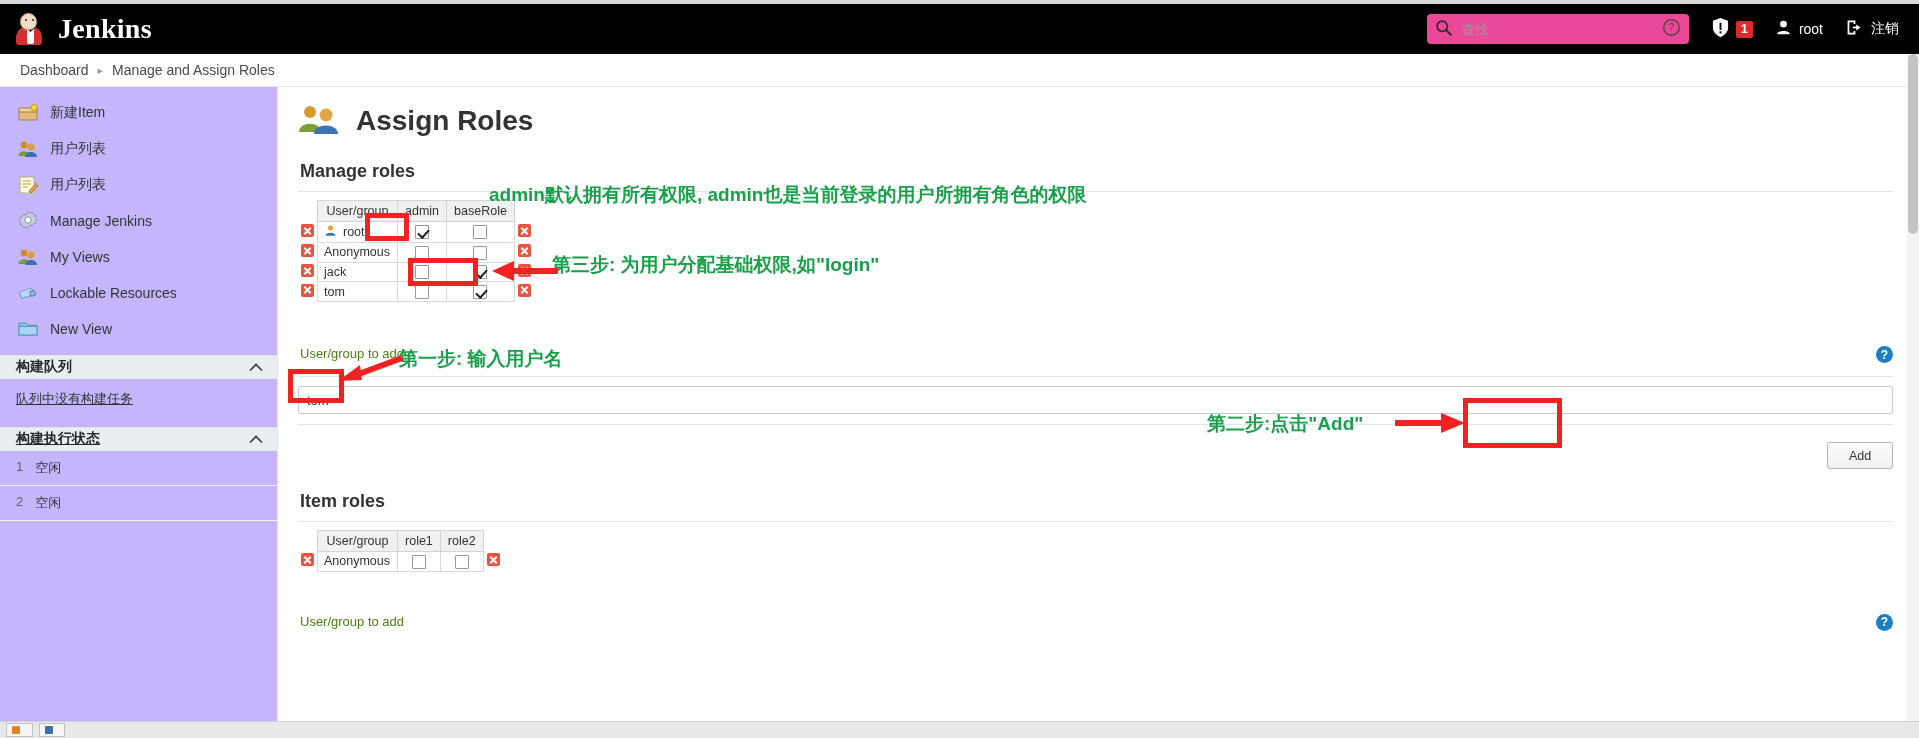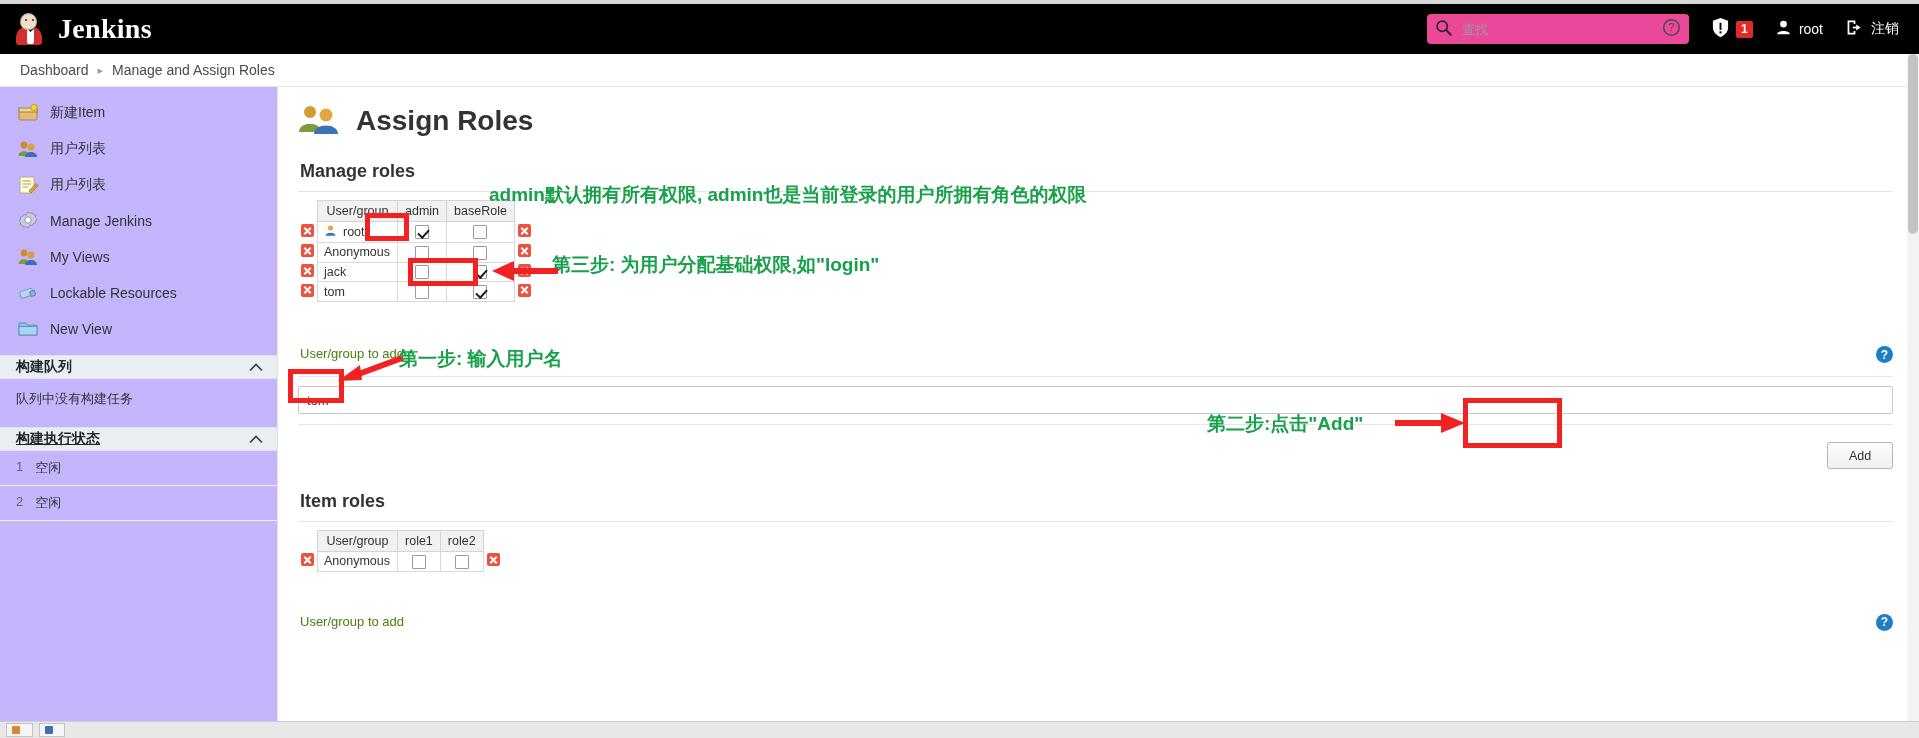--- a/index.html
+++ b/index.html
@@ -96,21 +96,21 @@
 
   .side-panel-head {
     background: #e9eef2; height: 24px; display: flex; align-items: center;
     justify-content: space-between; padding: 0 14px 0 16px;
     font-size: 14px; font-weight: bold; color: #24282c;
     border-top: 1px solid #dfe5ea; border-bottom: 1px solid #dfe5ea;
     margin-top: 8px;
   }
   .side-panel-head.linkish span.ttl { text-decoration: underline; }
   .chev { font-size: 13px; color: #4a4a4a; }
-  .side-panel-body { font-size: 13px; color: #333; padding: 11px 16px; }
+  .side-panel-body { font-size: 13px; color: #333; padding: 11px 16px; text-decoration: underline; }
   .exec-row {
     display: flex; gap: 12px; font-size: 13px; color: #333;
     padding: 8px 16px; border-bottom: 1px solid #f0f0f0;
   }
   .exec-num { color: #666; }
 
   
   .main { flex: 1 1 auto; padding: 14px 26px 0 20px; position: relative;
     overflow: hidden; }
   .page-title-row { display: flex; align-items: center; gap: 14px; margin-bottom: 20px; }

